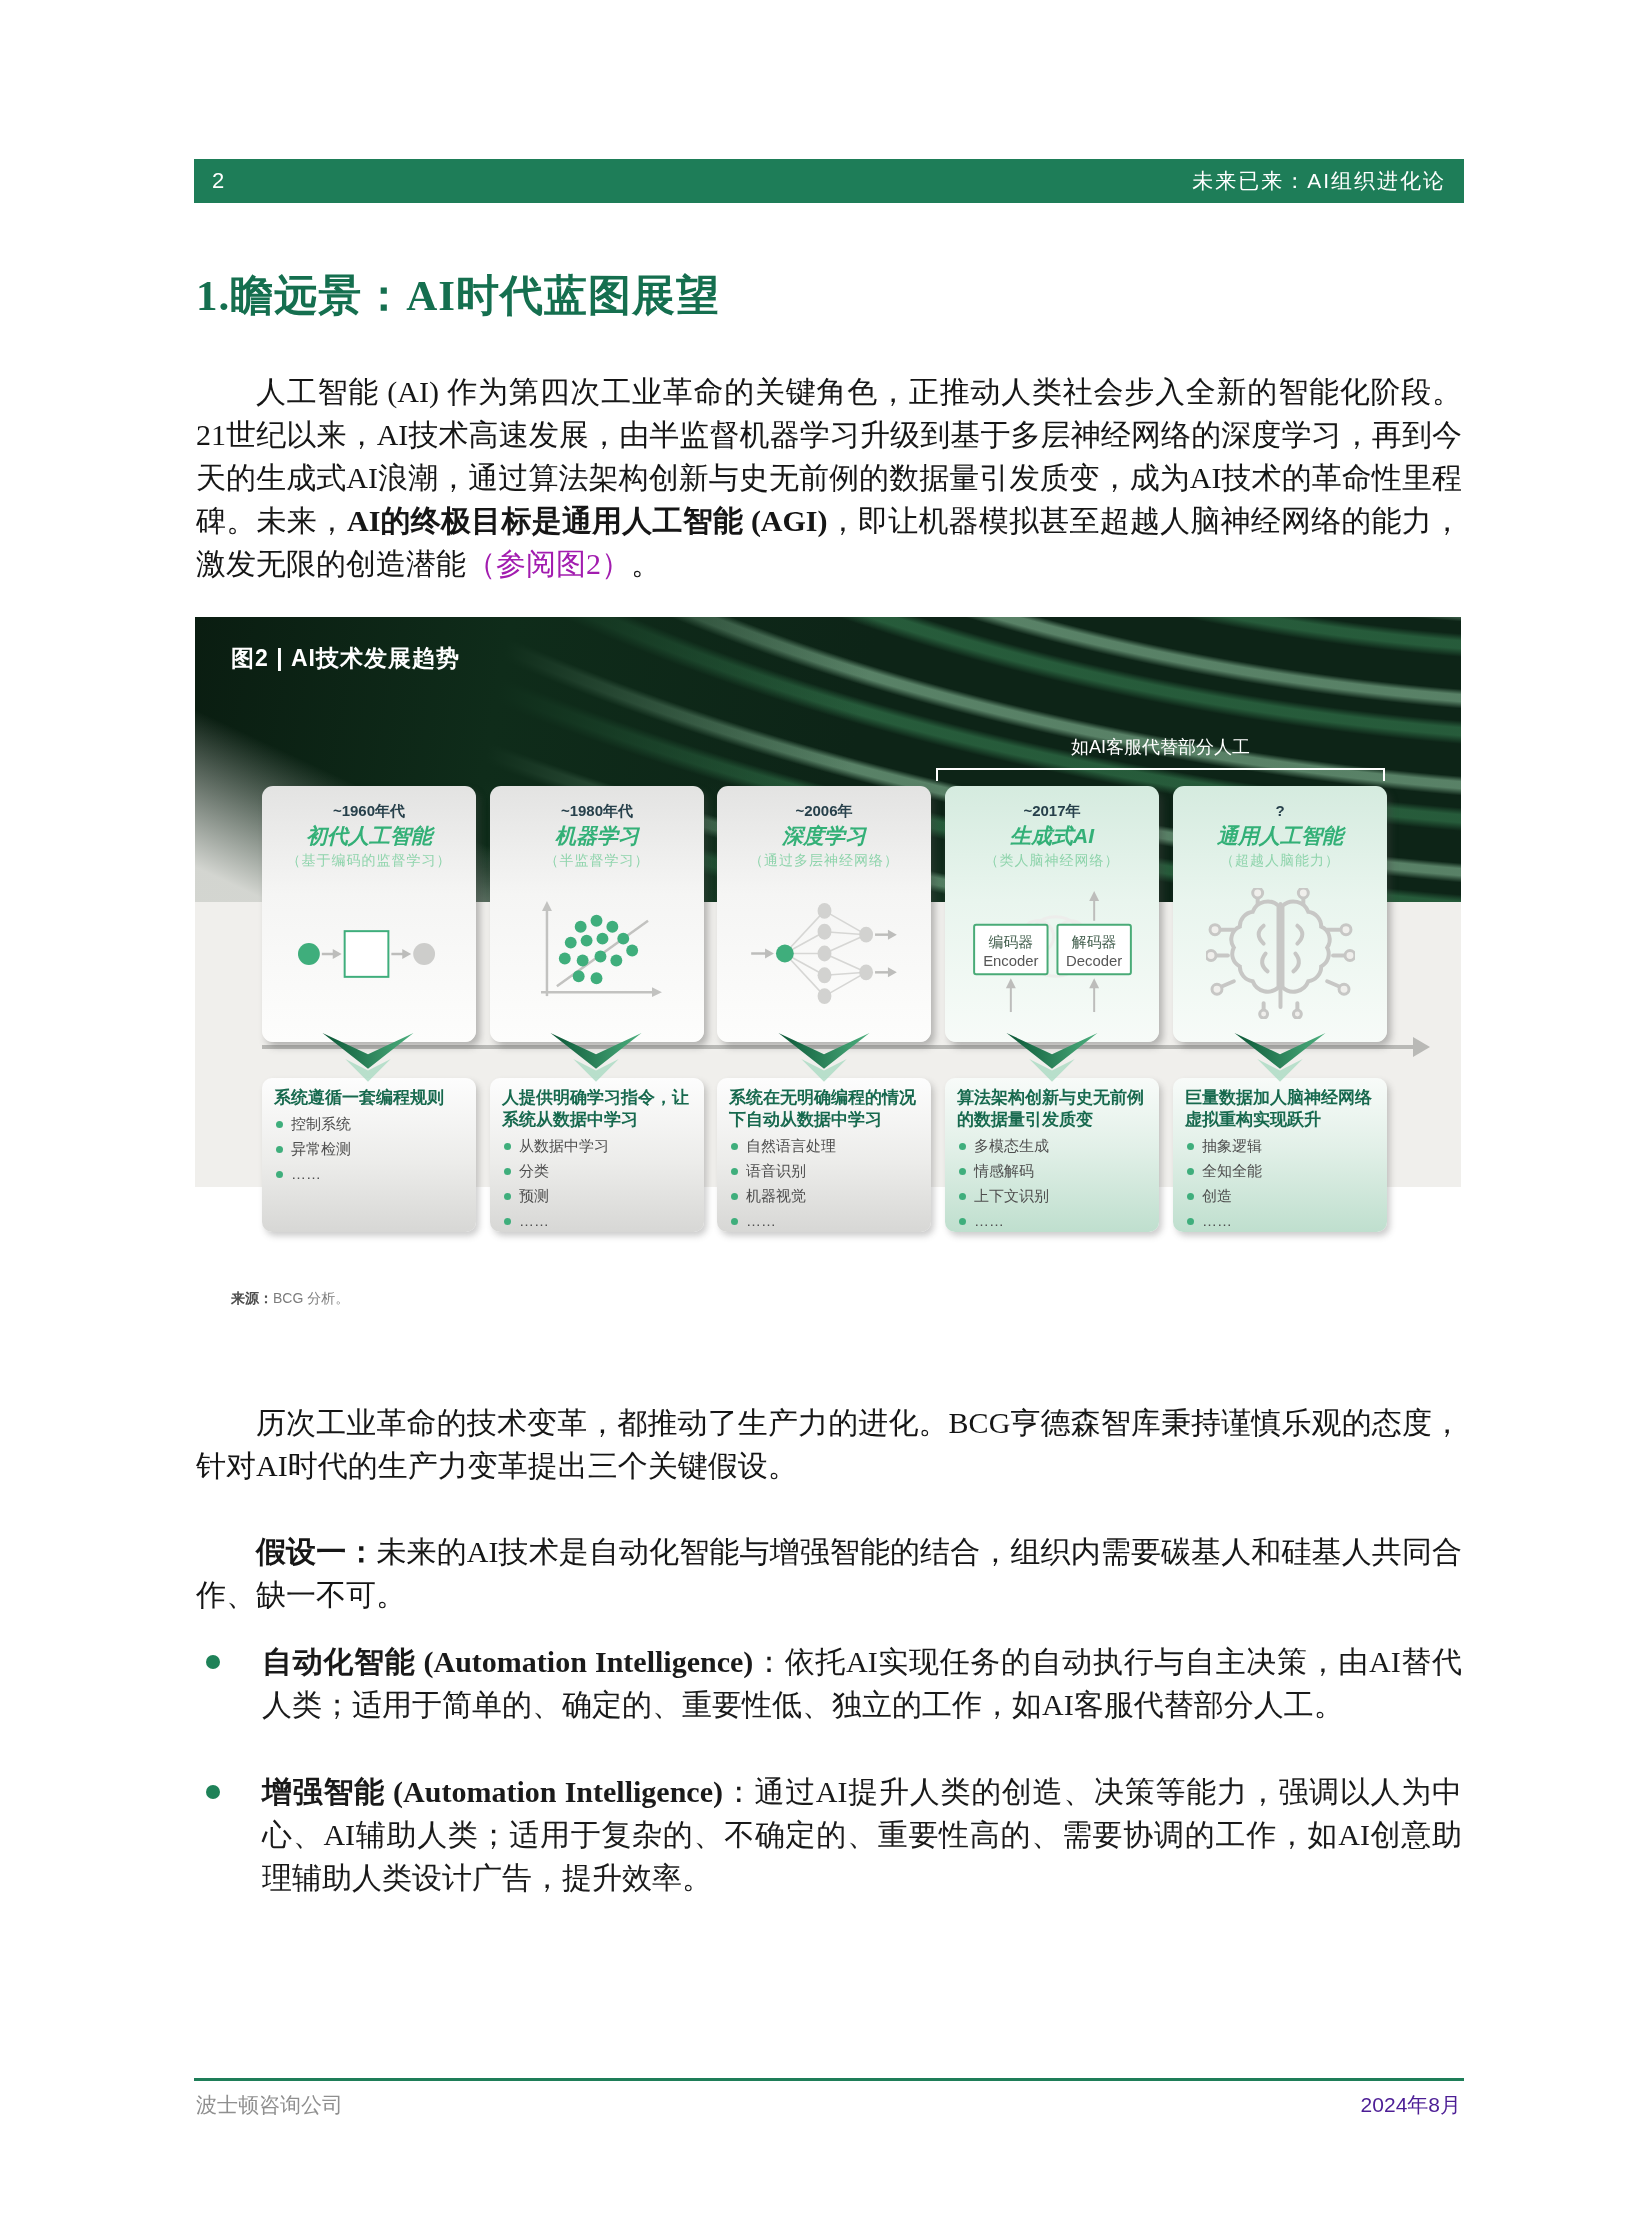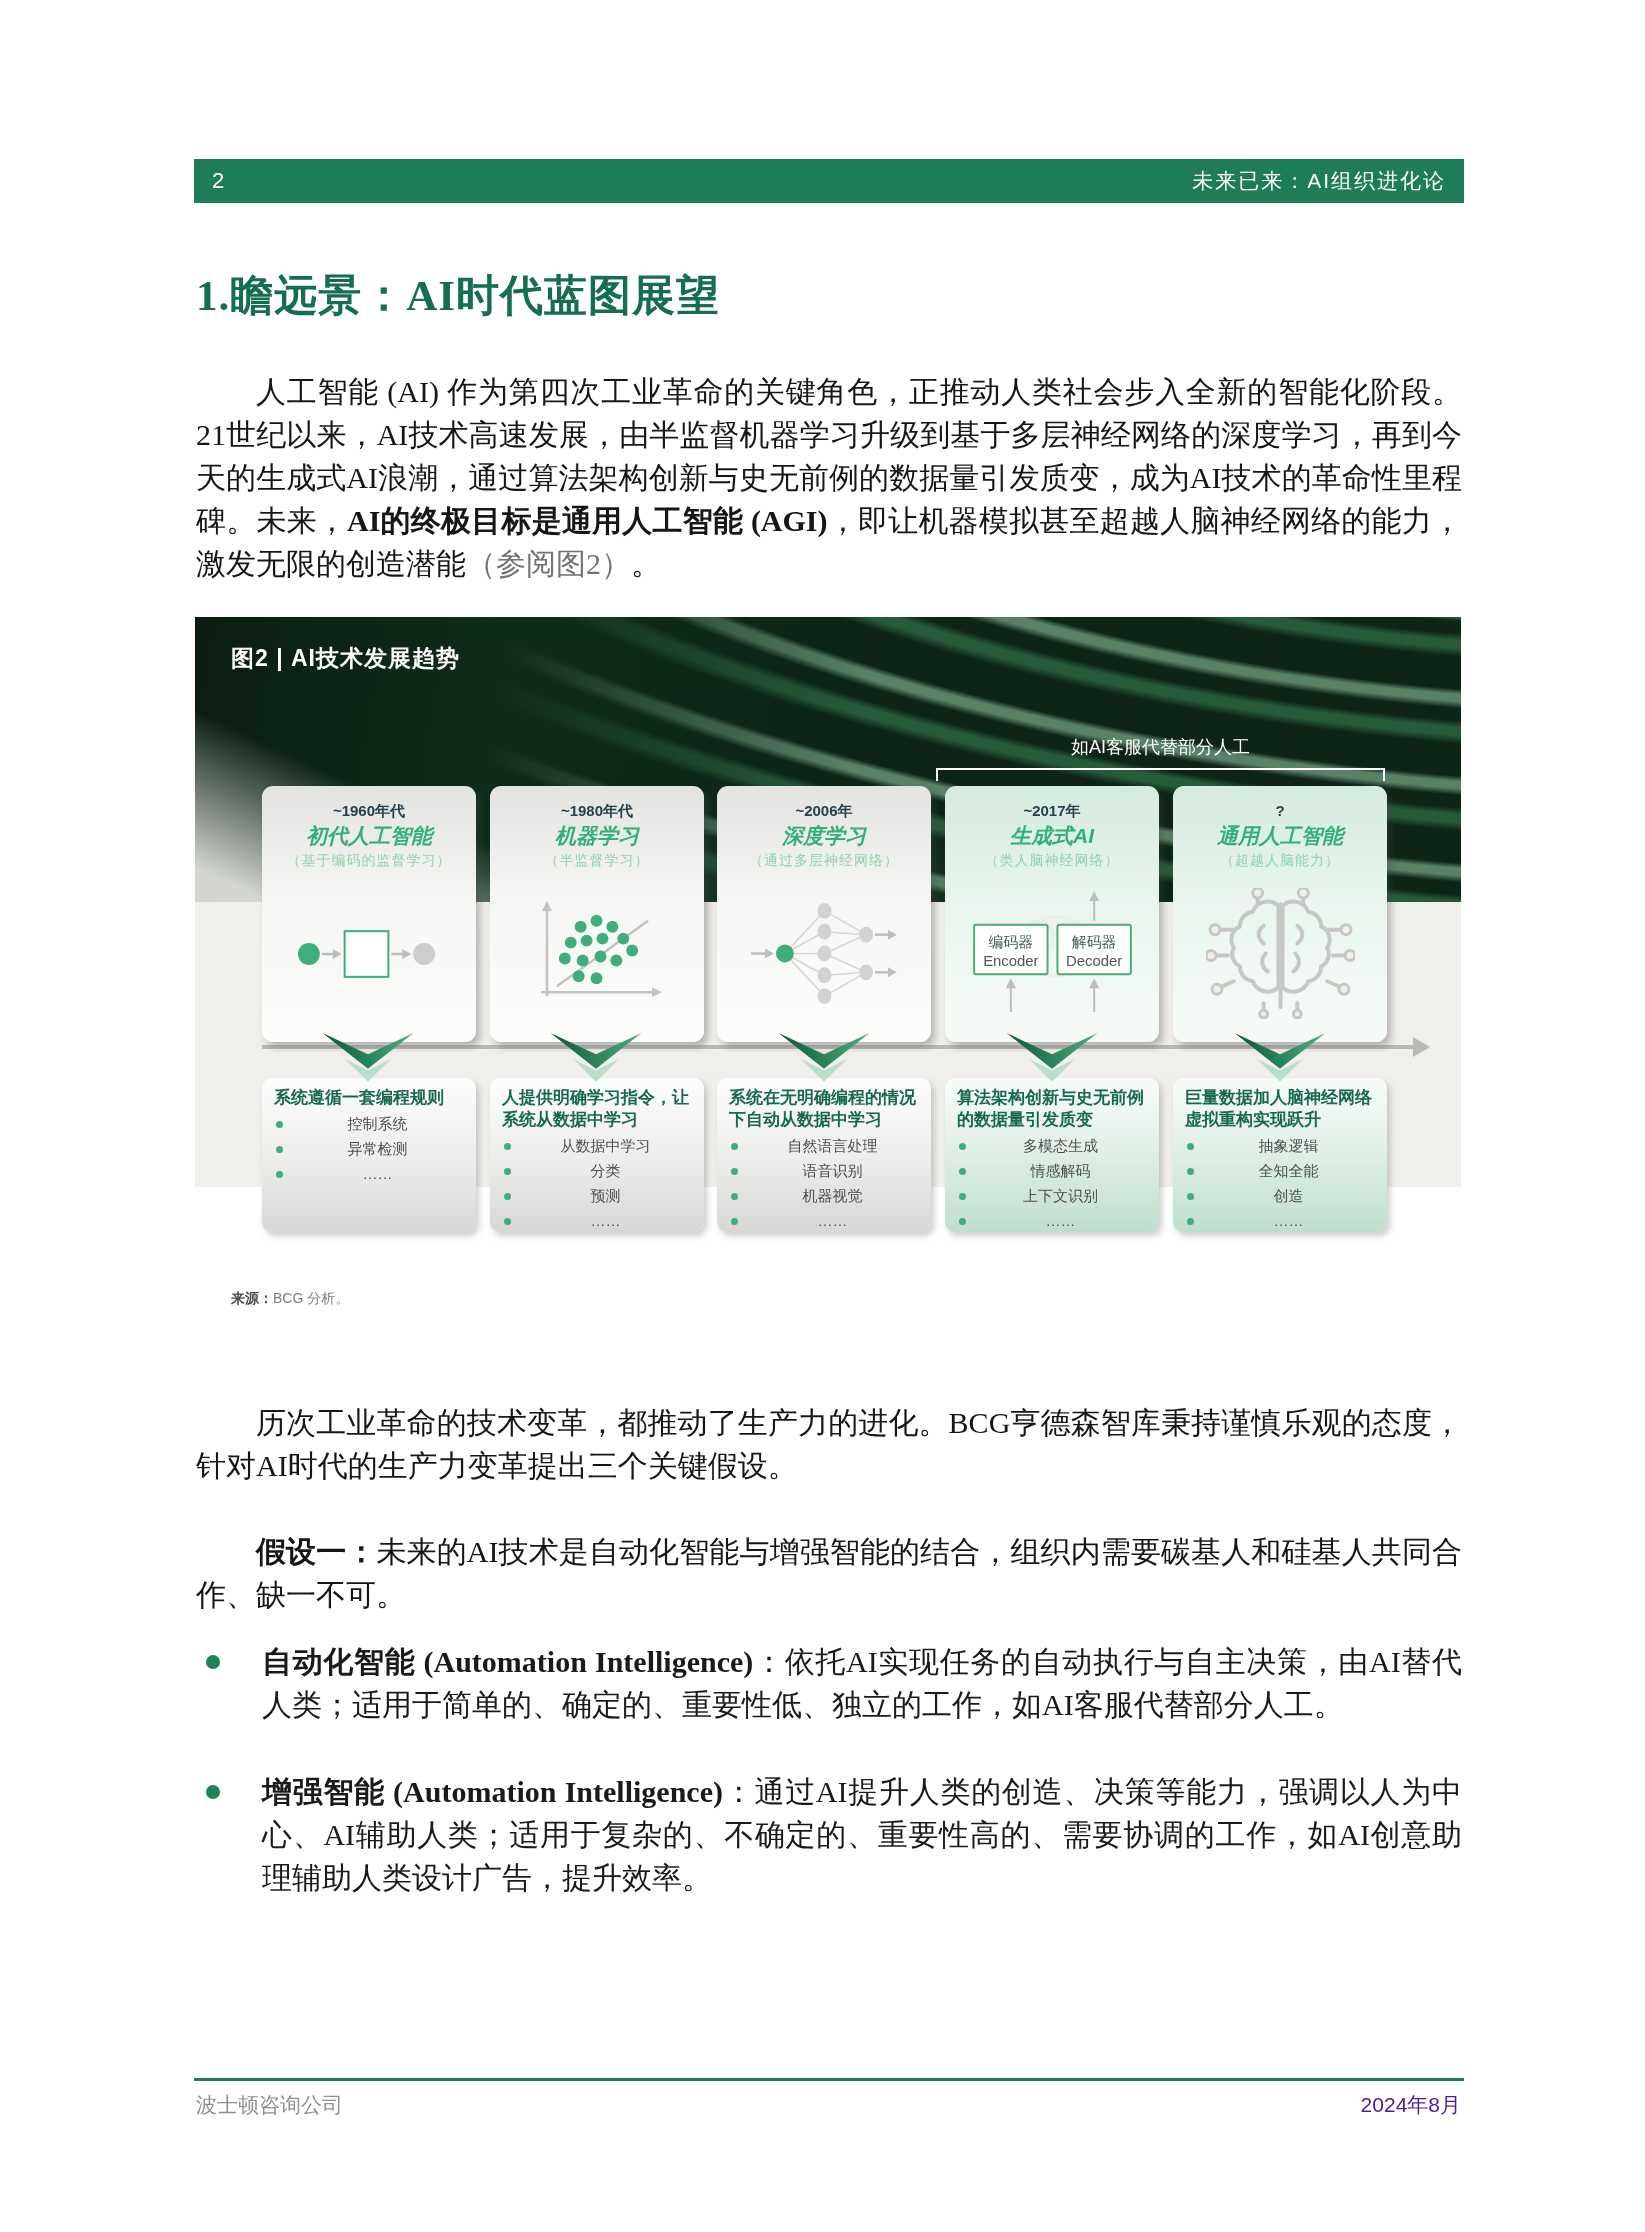--- a/index.html
+++ b/index.html
@@ -16,21 +16,21 @@
 
   
   .section-heading{position:absolute;left:196px;top:267px;margin:0;
           font-size:43px;font-weight:bold;color:#156f4f;letter-spacing:1px;}
   .para{position:absolute;left:196px;width:1266px;margin:0;font-size:30px;
         line-height:43px;text-align:justify;text-indent:2em;color:#161616;}
   .intro{top:370px;}
   .para2{top:1401px;}
   .hyp{top:1530px;}
   .b{font-weight:bold;}
-  .green-ref{color:#737373;cursor:pointer;}
+  .green-ref{color:#a21caf;cursor:pointer;}
 
   ul.bullets{position:absolute;left:196px;top:1640px;width:1266px;margin:0;padding:0;list-style:none;}
   ul.bullets li{position:relative;padding-left:66px;font-size:30px;line-height:43px;
         text-align:justify;margin-bottom:44px;}
   ul.bullets li::before{content:"";position:absolute;left:10px;top:15px;width:14px;height:14px;
         border-radius:50%;background:#1e8258;}
 
   
   .figure{position:absolute;left:195px;top:617px;width:1266px;height:570px;
           background:#f0efec;font-family:"Liberation Sans","DejaVu Sans",sans-serif;}
@@ -72,21 +72,21 @@
   
   .chev{position:absolute;top:416px;width:100px;height:52px;z-index:3;}
   .c0{left:123px;}.c1{left:351px;}.c2{left:579px;}.c3{left:807px;}.c4{left:1035px;}
 
   
   .desc{position:absolute;top:461px;width:214px;height:154px;border-radius:10px;
       box-shadow:3px 4px 6px rgba(90,90,90,.3);z-index:2;box-sizing:border-box;padding:9px 12px 0 12px;
       background:linear-gradient(180deg,#fdfdfd 0%,#ececea 55%,#d7d7d5 100%);}
   .desc.hl{background:linear-gradient(180deg,#f8fbf9 0%,#e2f0e8 45%,#bfdfce 100%);}
   .desc .dtitle{font-size:17px;font-weight:bold;color:#17694e;line-height:22px;}
-  .desc ul{margin:5px 0 0 0;padding:0;list-style:none;text-align:center;}
+  .desc ul{margin:5px 0 0 0;padding:0;list-style:none;}
   .desc li{position:relative;font-size:15px;color:#4e4e4e;line-height:20px;margin-bottom:5px;padding-left:17px;}
   .desc li::before{content:"";position:absolute;left:2px;top:7px;width:7px;height:7px;border-radius:50%;background:#3fae7c;}
 
   .fig-source{position:absolute;left:36px;top:673px;font-size:14px;color:#7c7c7c;}
   .fig-source .b{color:#4c4c4c;}
 
   
   svg text{font-family:"Liberation Sans","DejaVu Sans",sans-serif;}
 
   

